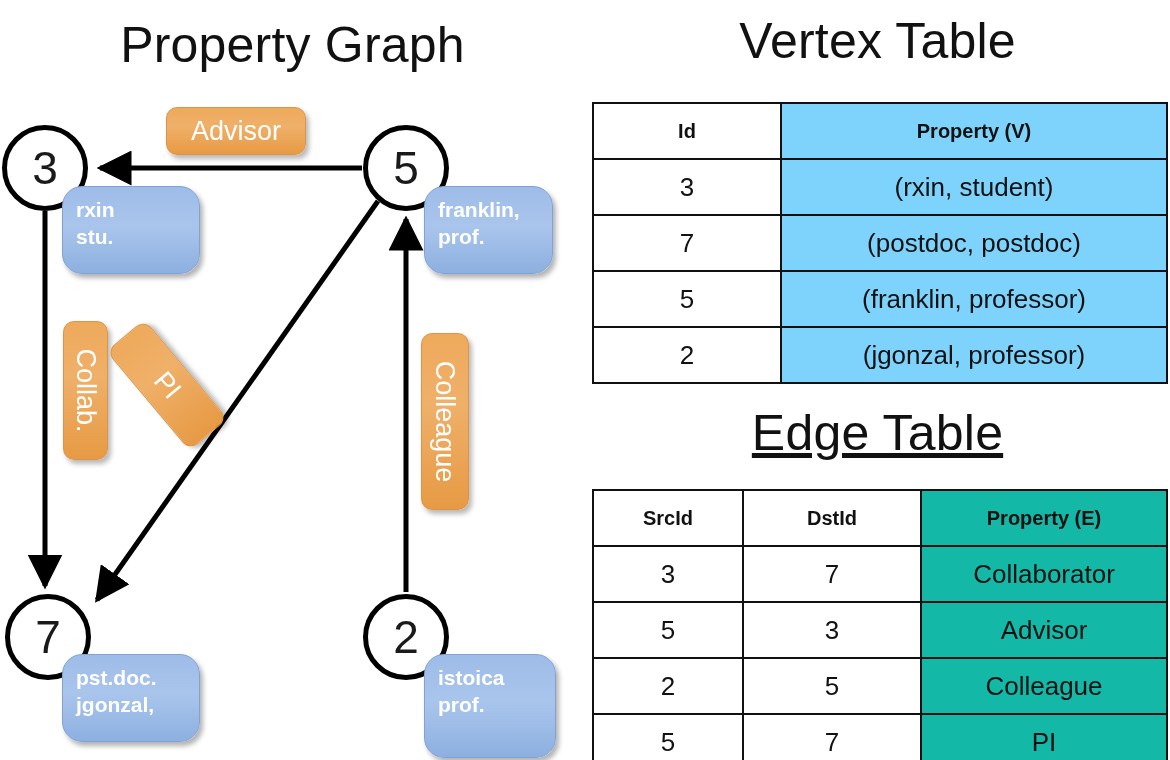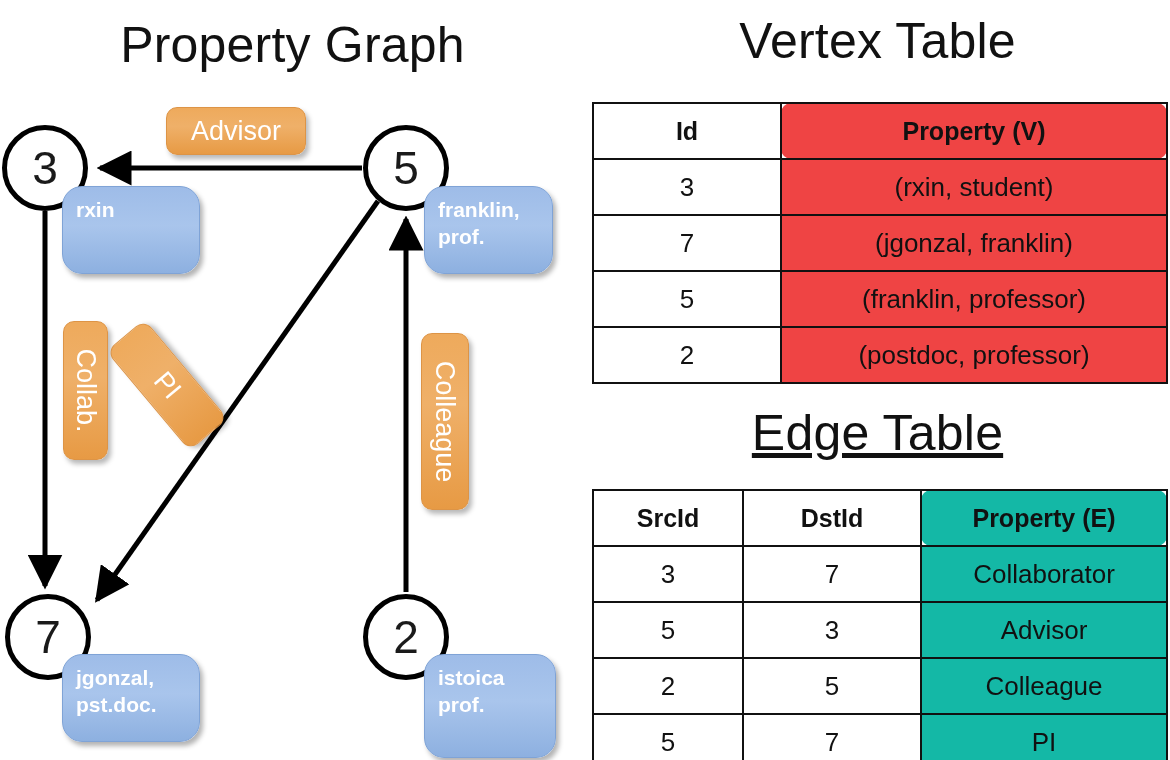--- a/index.html
+++ b/index.html
@@ -145,28 +145,27 @@
     text-align: center;
     font-weight: 300;
     font-size: 26px;
     color: #111111;
     padding: 0;
     height: 54px;
     vertical-align: middle;
   }
   .data-table th {
     font-weight: 700;
-    font-size: 25px;
-    border-radius: 10px;
+    font-size: 20px;
   }
 
   #vertex-table { left: 592px; top: 102px; width: 574px; }
   #vertex-table col.c-id   { width: 188px; }
   #vertex-table col.c-prop { width: 386px; }
-  #vertex-table .cell-prop { background: #ef4444; }
+  #vertex-table .cell-prop { background: #7dd3fc; }
 
   #edge-table { left: 592px; top: 489px; width: 574px; }
   #edge-table col.c-src  { width: 150px; }
   #edge-table col.c-dst  { width: 178px; }
   #edge-table col.c-prop { width: 246px; }
   #edge-table .cell-prop { background: #14b8a6; }
 </style>
 </head>
 <body>
 
@@ -200,28 +199,29 @@
     </div>
     <div class="vertex" id="vertex-7">
       <span>7</span>
     </div>
     <div class="vertex" id="vertex-2">
       <span>2</span>
     </div>
 
     <div class="prop-box" id="prop-rxin">
       <span class="line">rxin</span>
+      <span class="line">stu.</span>
     </div>
     <div class="prop-box" id="prop-franklin">
       <span class="line">franklin,</span>
       <span class="line">prof.</span>
     </div>
     <div class="prop-box" id="prop-jgonzal">
+      <span class="line">pst.doc.</span>
       <span class="line">jgonzal,</span>
-      <span class="line">pst.doc.</span>
     </div>
     <div class="prop-box" id="prop-istoica">
       <span class="line">istoica</span>
       <span class="line">prof.</span>
     </div>
 
     <div class="edge-label" id="edge-label-advisor">
       <span>Advisor</span>
     </div>
     <div class="edge-label" id="edge-label-collab">
@@ -248,29 +248,29 @@
         <th class="cell-prop">Property (V)</th>
       </tr>
     </thead>
     <tbody>
       <tr>
         <td>3</td>
         <td class="cell-prop">(rxin, student)</td>
       </tr>
       <tr>
         <td>7</td>
-        <td class="cell-prop">(jgonzal, franklin)</td>
+        <td class="cell-prop">(postdoc, postdoc)</td>
       </tr>
       <tr>
         <td>5</td>
         <td class="cell-prop">(franklin, professor)</td>
       </tr>
       <tr>
         <td>2</td>
-        <td class="cell-prop">(postdoc, professor)</td>
+        <td class="cell-prop">(jgonzal, professor)</td>
       </tr>
     </tbody>
   </table>
 
   <div class="title" id="title-edge-table">Edge Table</div>
 
   <table class="data-table" id="edge-table">
     <colgroup>
       <col class="c-src">
         <col class="c-dst">

